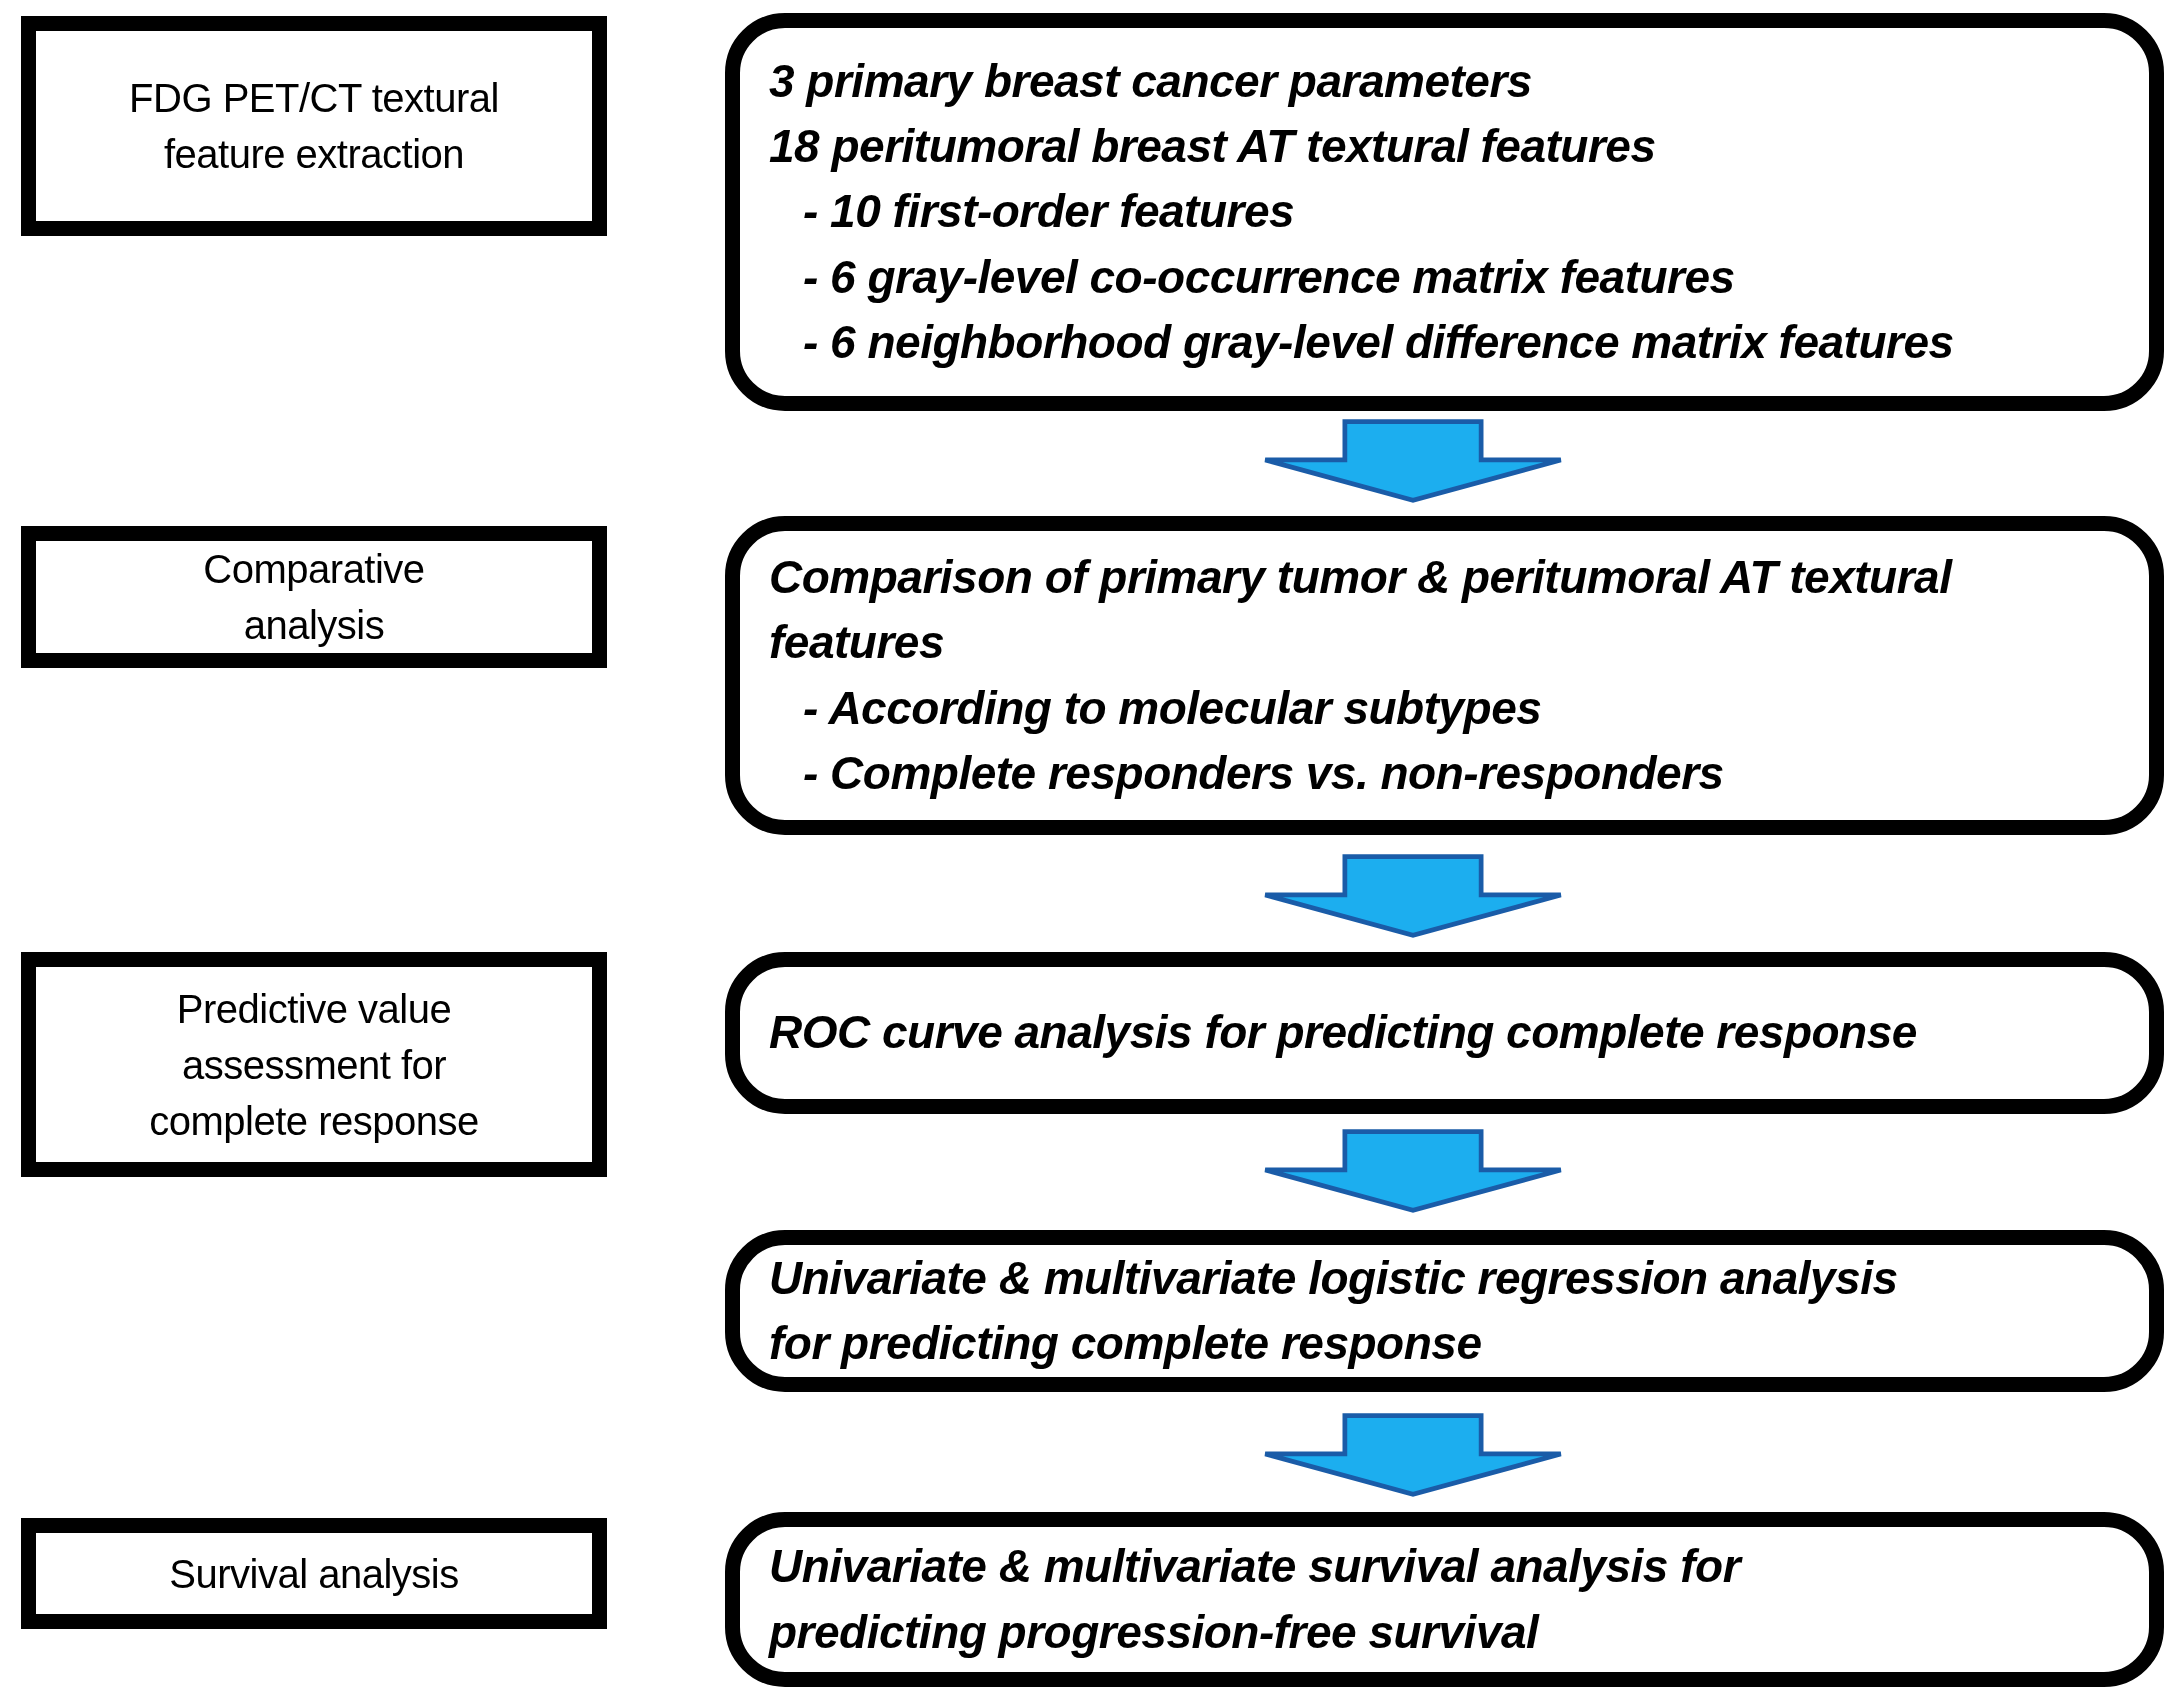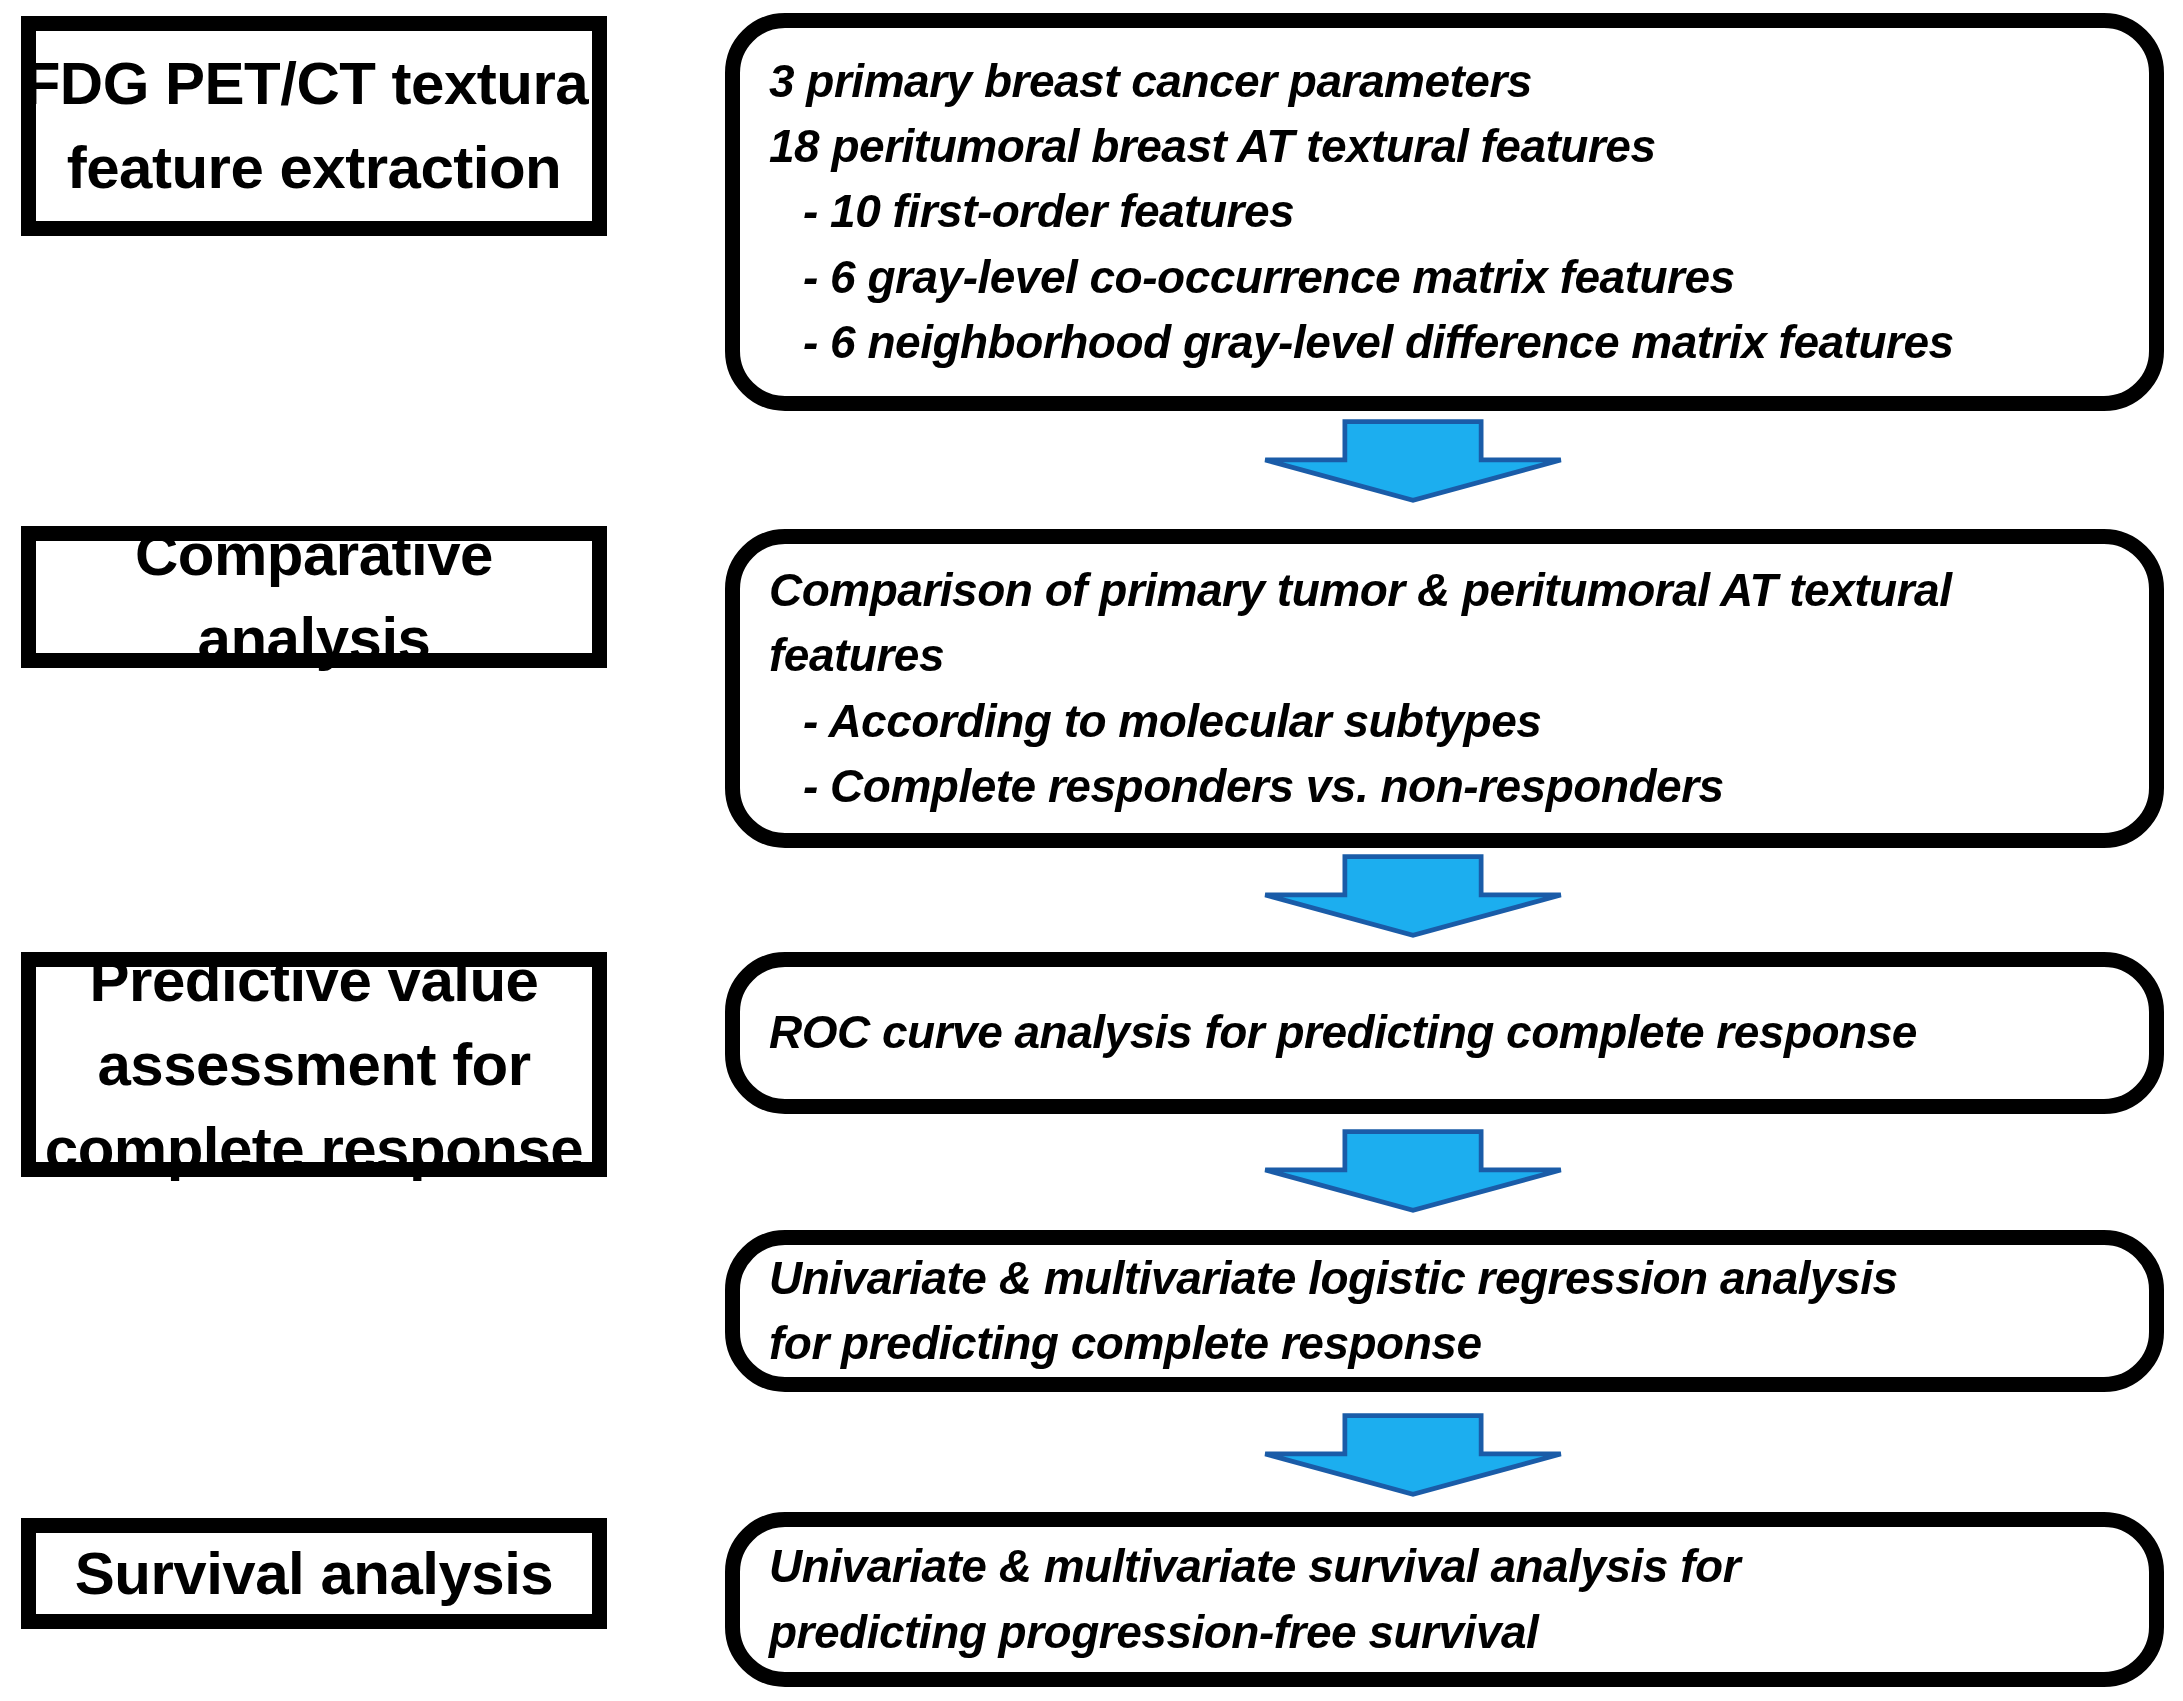--- a/index.html
+++ b/index.html
@@ -22,21 +22,21 @@
   }
   
   .lbox{
     position:absolute;left:21px;width:586px;
     background:var(--box-bg);
     border:15.7px solid var(--ink);
     display:flex;flex-direction:column;justify-content:center;align-items:center;
     text-align:center;
   }
   .lline{
-    font-size:60px;font-weight:bold;line-height:1.4;letter-spacing:-0.5px;
+    font-size:40px;font-weight:normal;line-height:1.4;letter-spacing:-0.5px;
     white-space:nowrap;
   }
   
   .rbox{
     position:absolute;left:725px;width:1439px;
     background:var(--box-bg);
     border:15.7px solid var(--ink);
     border-radius:60px;
     display:flex;flex-direction:column;justify-content:center;
     padding:5.2px 10.5px 5.2px 29px;
@@ -75,21 +75,21 @@
   </div>
 
   <div class="rbox" style="top:13px;height:398px">
     <div class="rline">3 primary breast cancer parameters</div>
     <div class="rline">18 peritumoral breast AT textural features</div>
     <div class="rline indent">- 10 first-order features</div>
     <div class="rline indent">- 6 gray-level co-occurrence matrix features</div>
     <div class="rline indent">- 6 neighborhood gray-level difference matrix features</div>
   </div>
 
-  <div class="rbox" style="top:529px;height:319px">
+  <div class="rbox" style="top:516px;height:319px">
     <div class="rline">Comparison of primary tumor &amp; peritumoral AT textural</div>
     <div class="rline">features</div>
     <div class="rline indent">- According to molecular subtypes</div>
     <div class="rline indent">- Complete responders vs. non-responders</div>
   </div>
 
   <div class="rbox" style="top:952px;height:162px">
     <div class="rline">ROC curve analysis for predicting complete response</div>
   </div>
 

